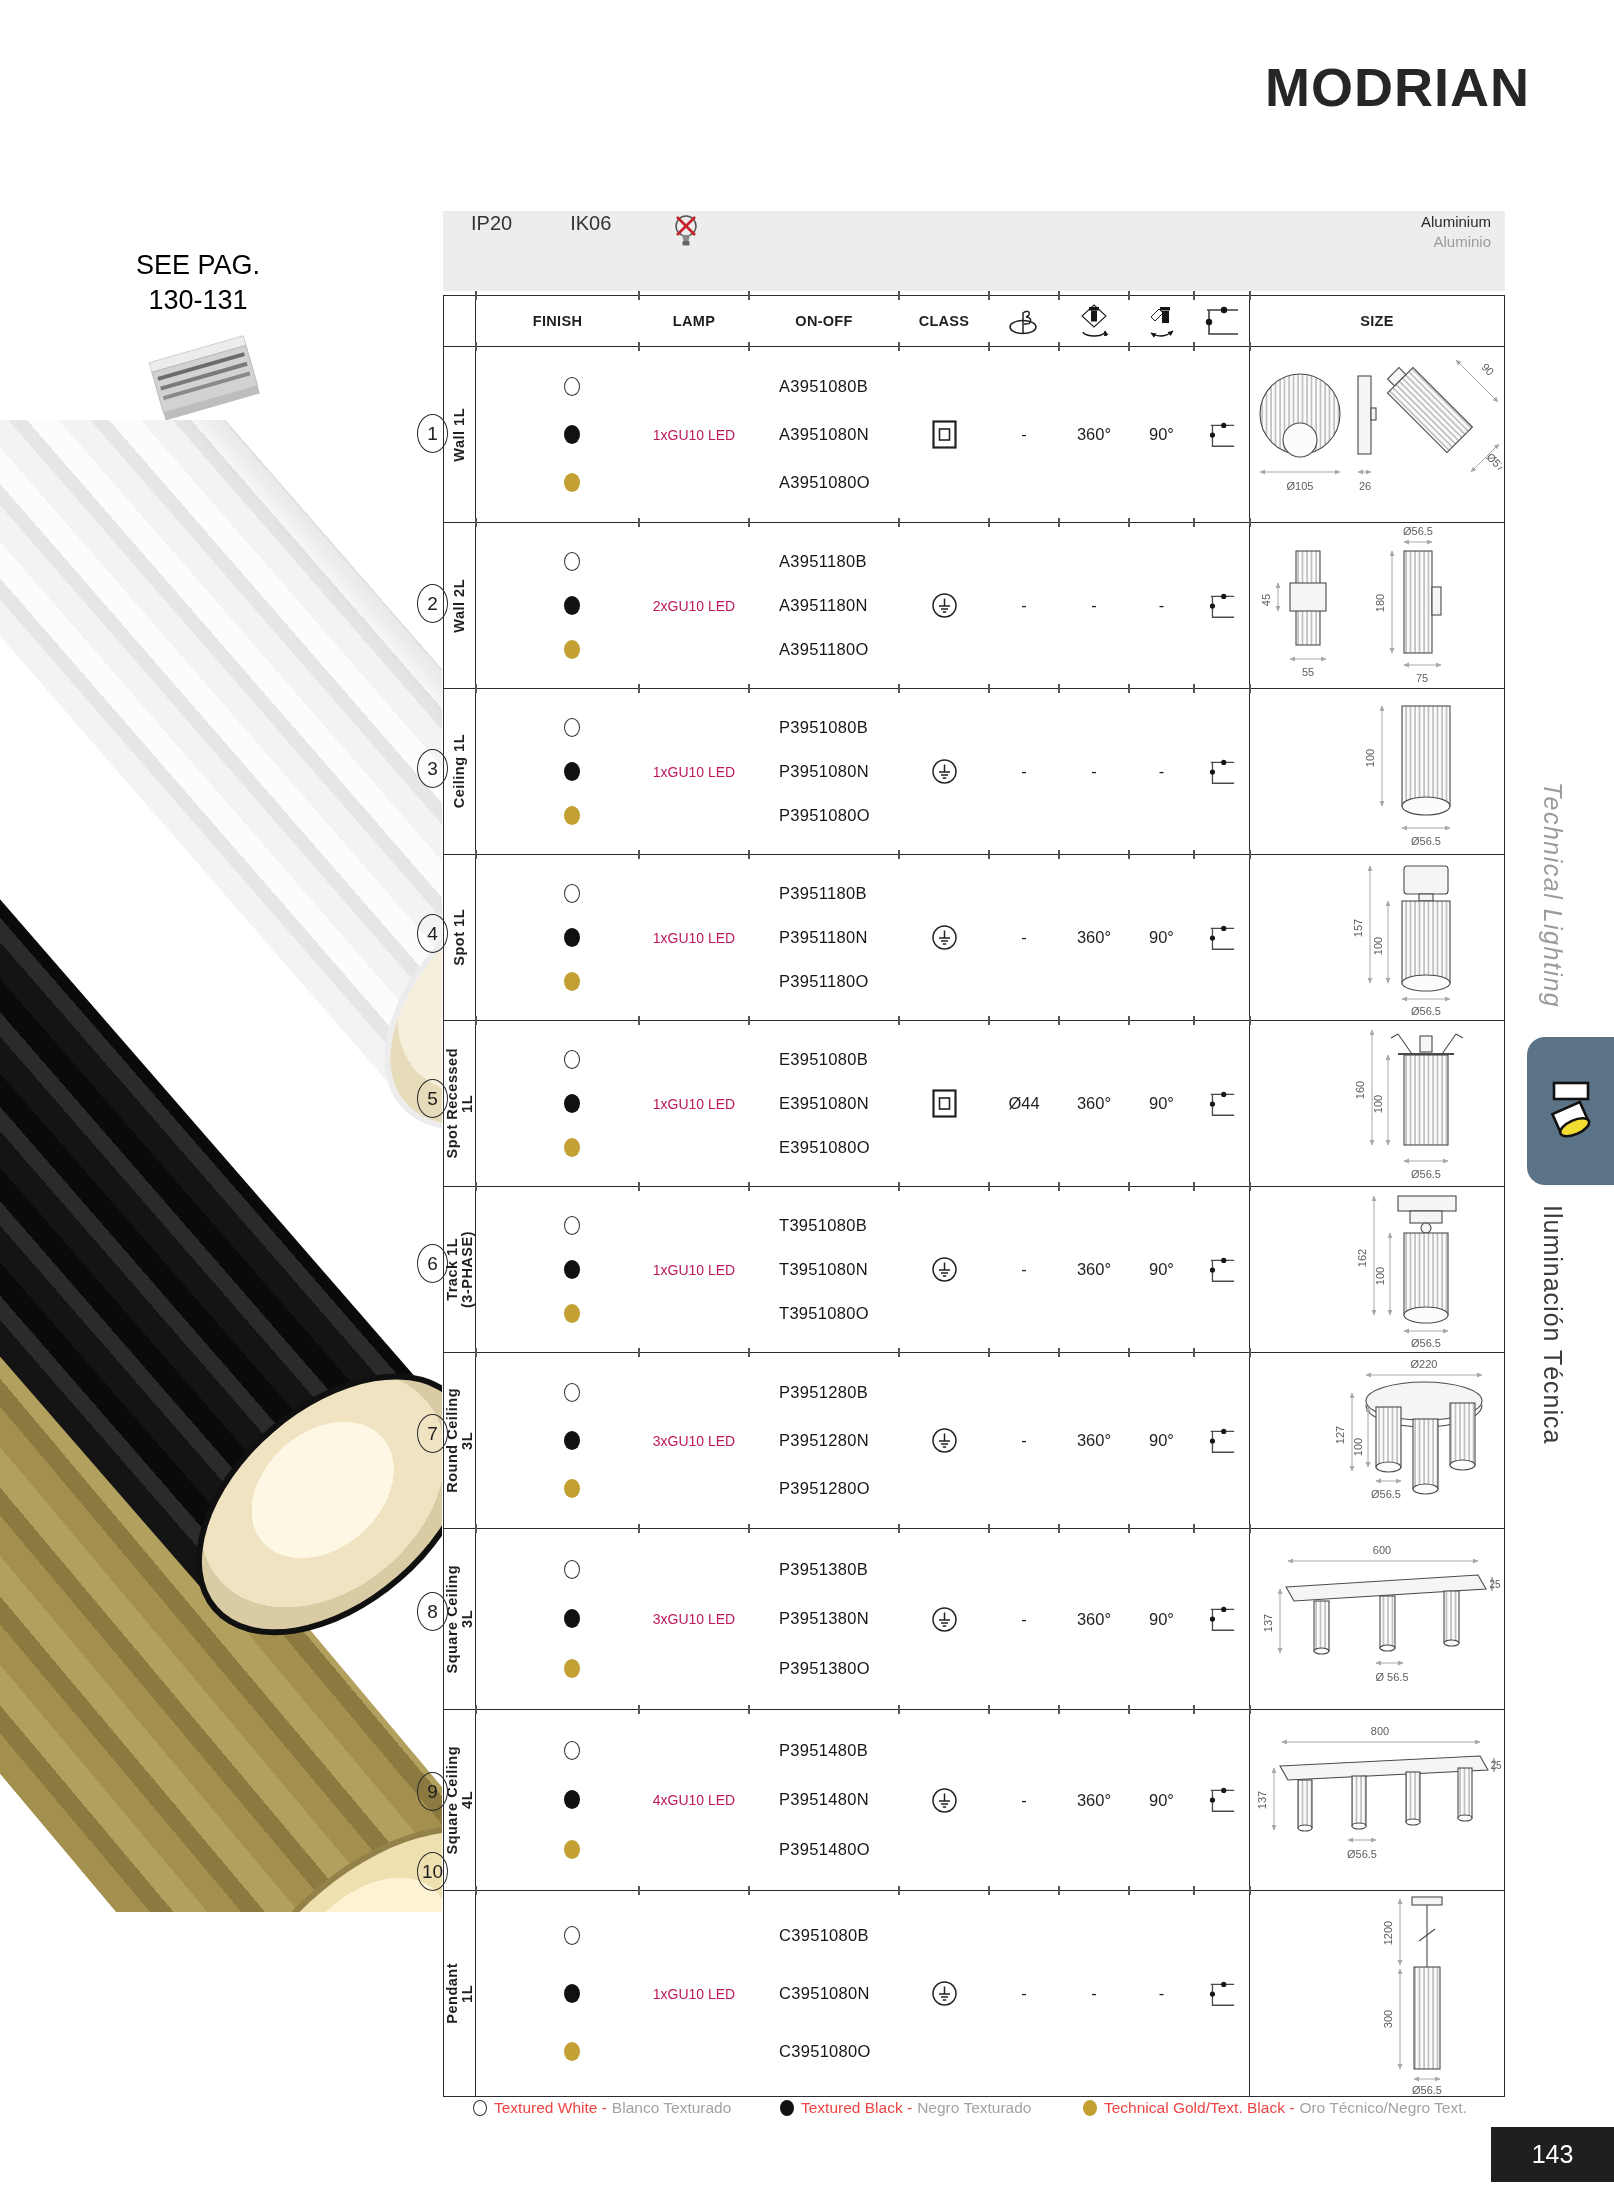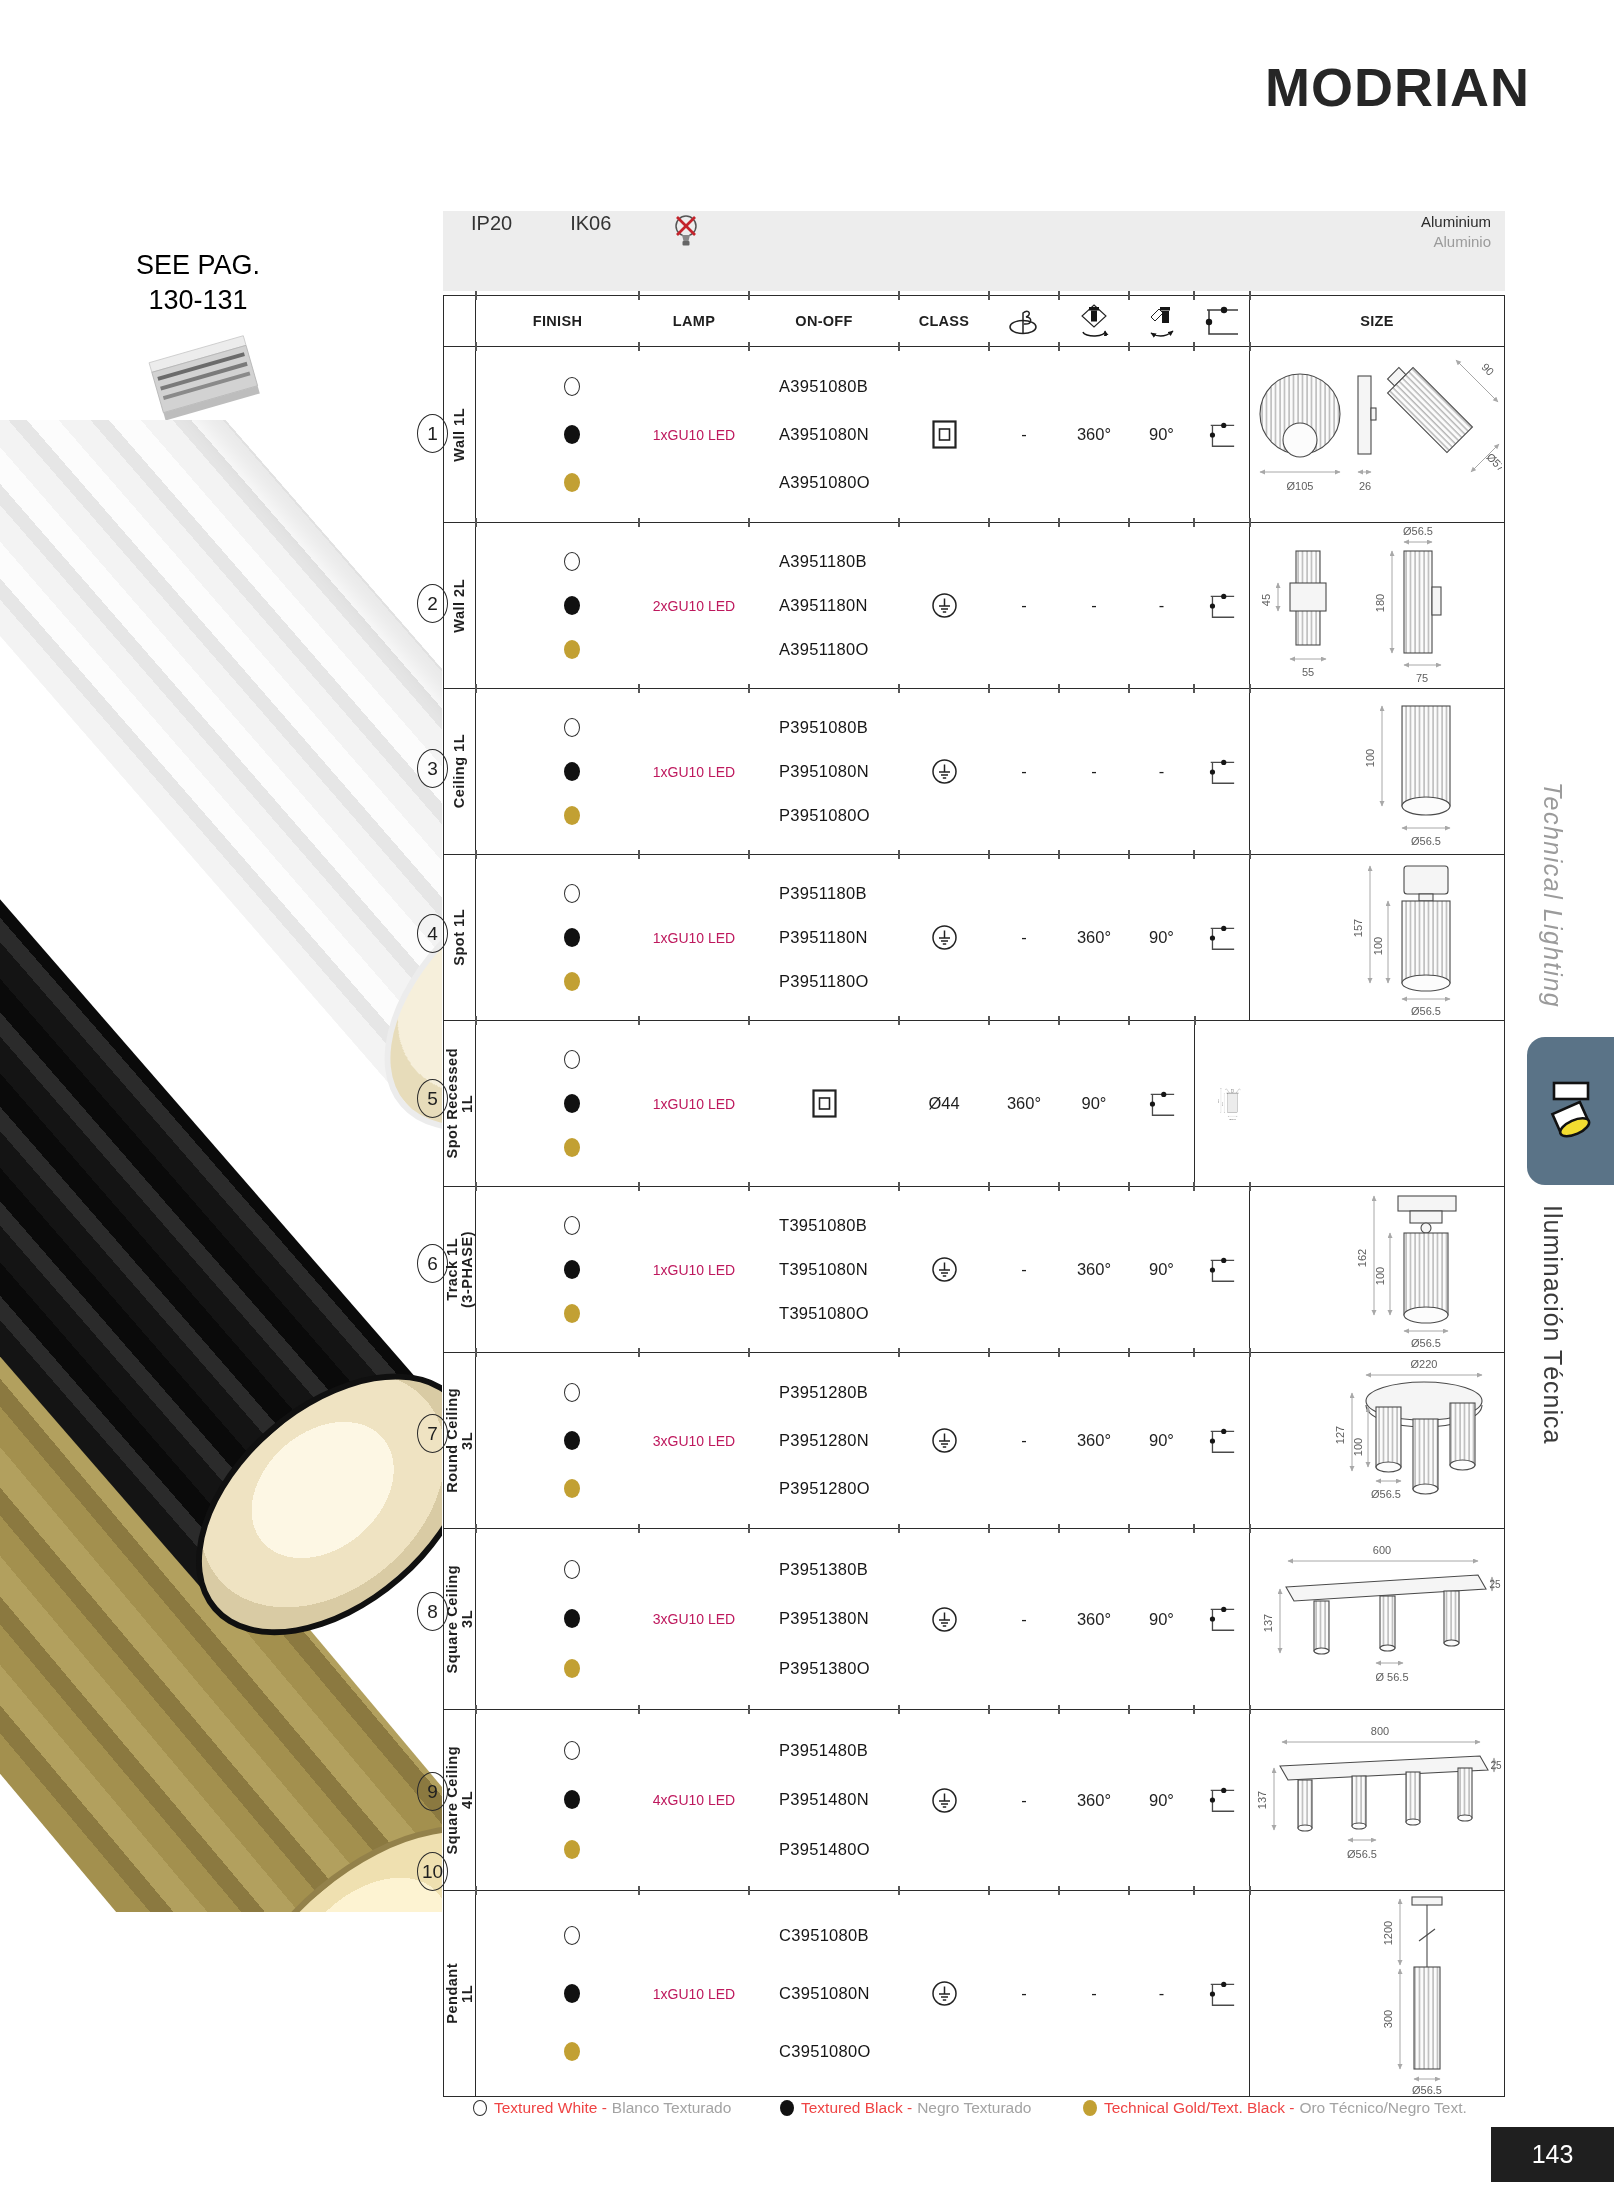--- a/index.html
+++ b/index.html
@@ -414,20 +414,25 @@
     <div class="c lbl">
           <span class="vtext">Spot Recessed</span>
           <span class="vtext">1L</span>
         </div>
     <div class="c fin">
       <span class="dot dw"></span>
       <span class="dot db"></span>
       <span class="dot dg"></span>
     </div>
     <div class="c lamp">1xGU10 LED</div>
+    <div class="c codes">
+      <span>E3951080B</span>
+      <span>E3951080N</span>
+      <span>E3951080O</span>
+    </div>
     <div class="c mid">
       <svg width="25" height="29" viewBox="0 0 25 29">
             <rect x="1.5" y="1.5" width="22" height="26" fill="none" stroke="#222" stroke-width="2.2"></rect>
             <rect x="7.5" y="9" width="10" height="11" fill="none" stroke="#222" stroke-width="1.6"></rect>
           </svg>
     </div>
     <div class="c mid">Ø44</div>
     <div class="c mid">360°</div>
     <div class="c mid">90°</div>
     <div class="c mid">

